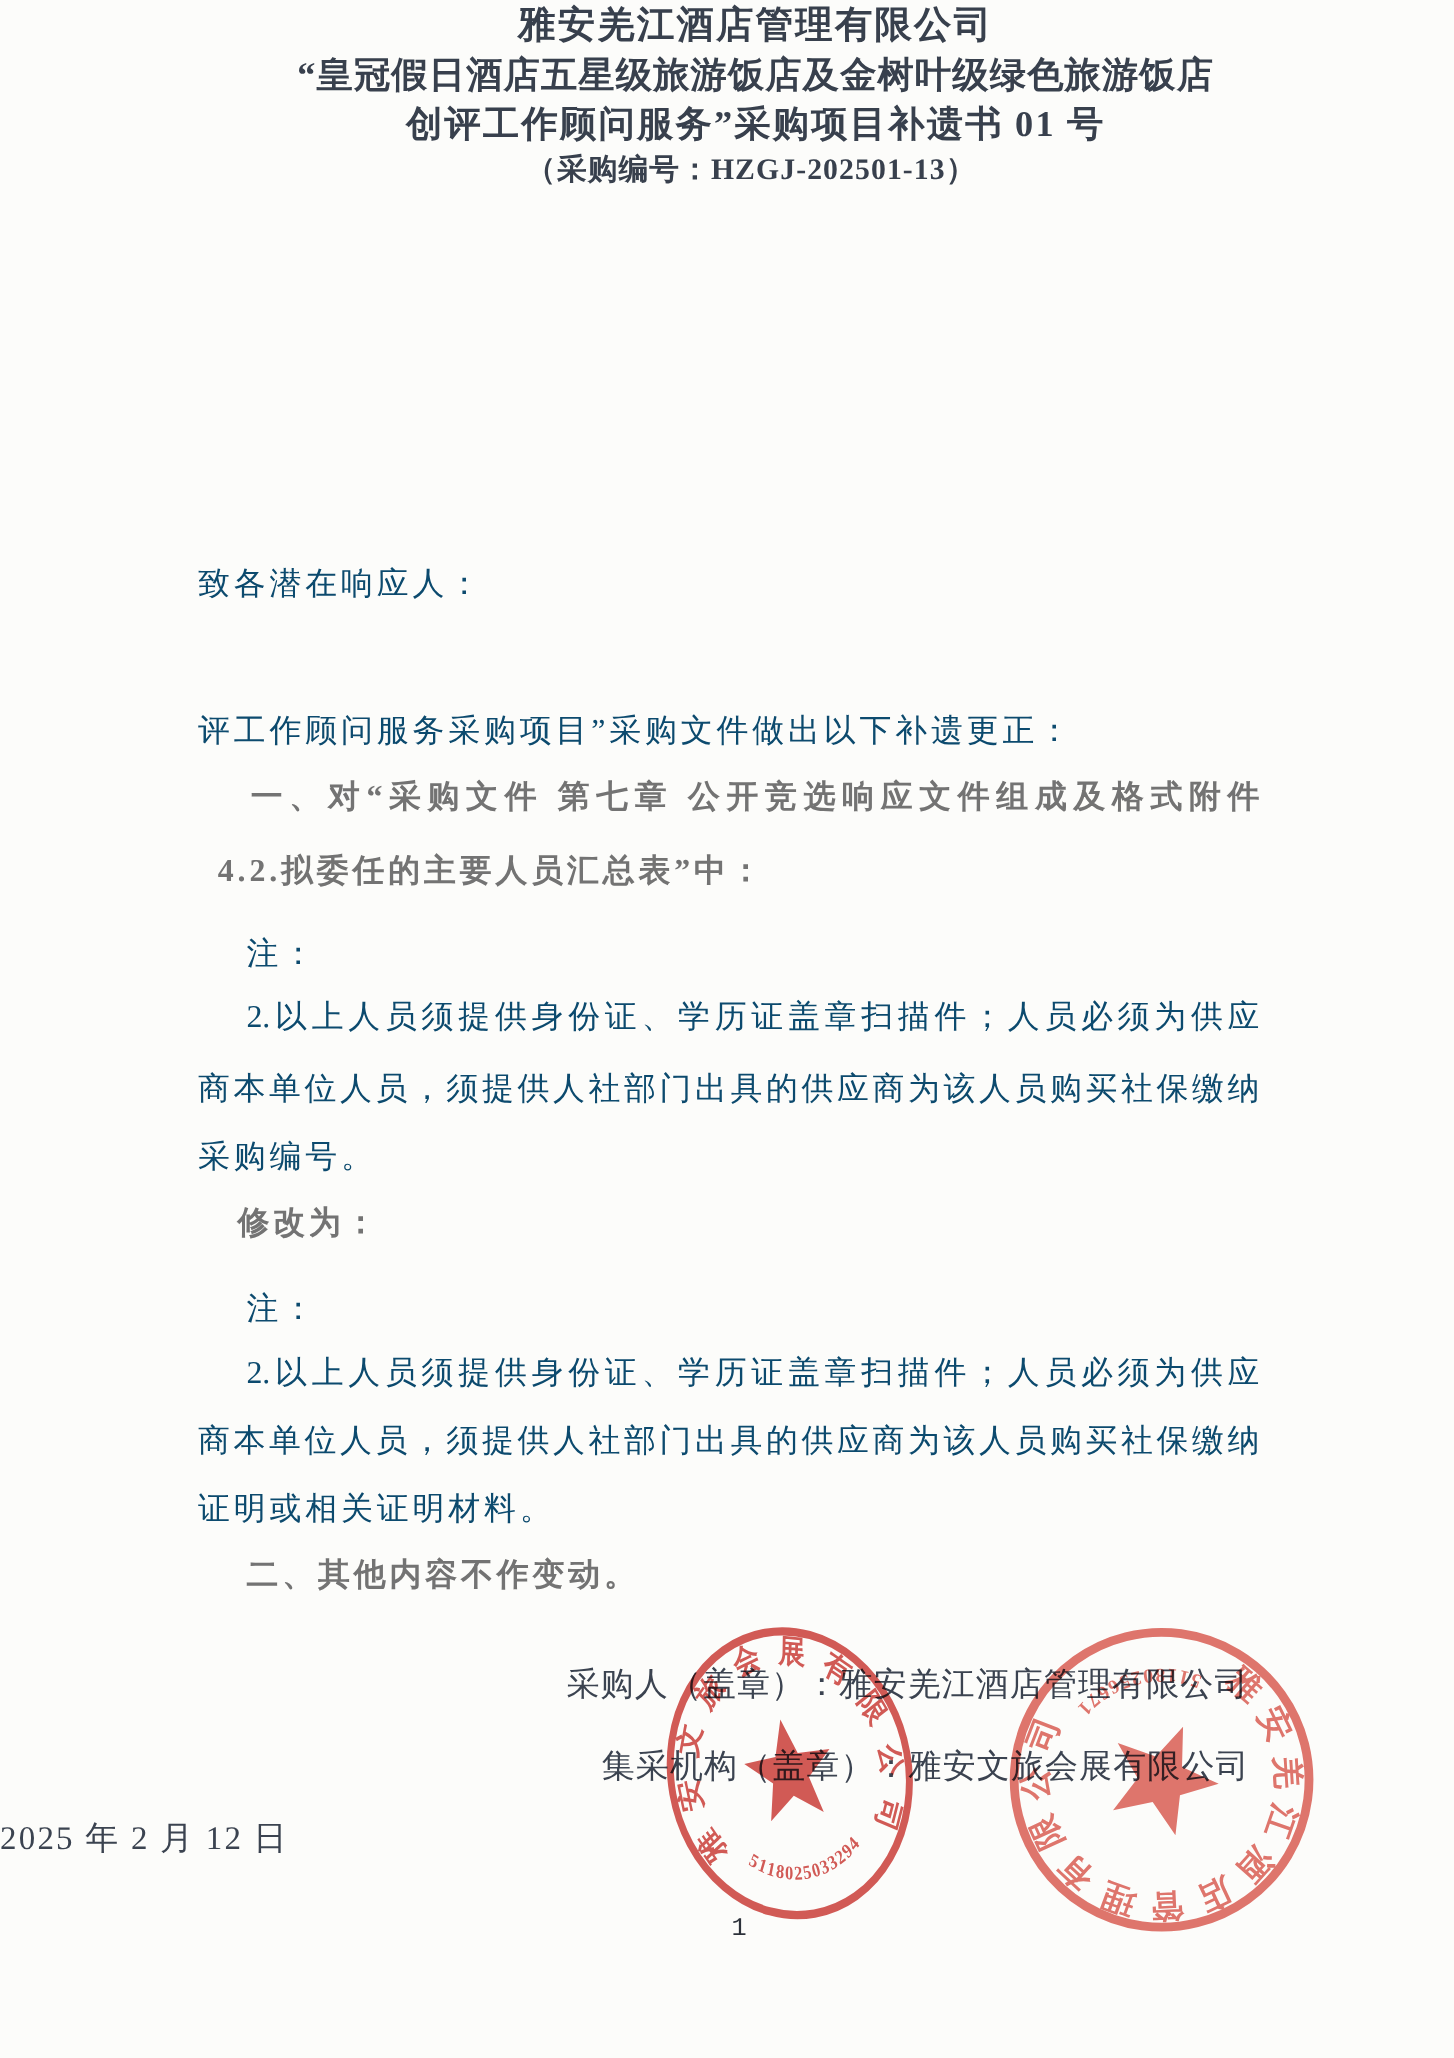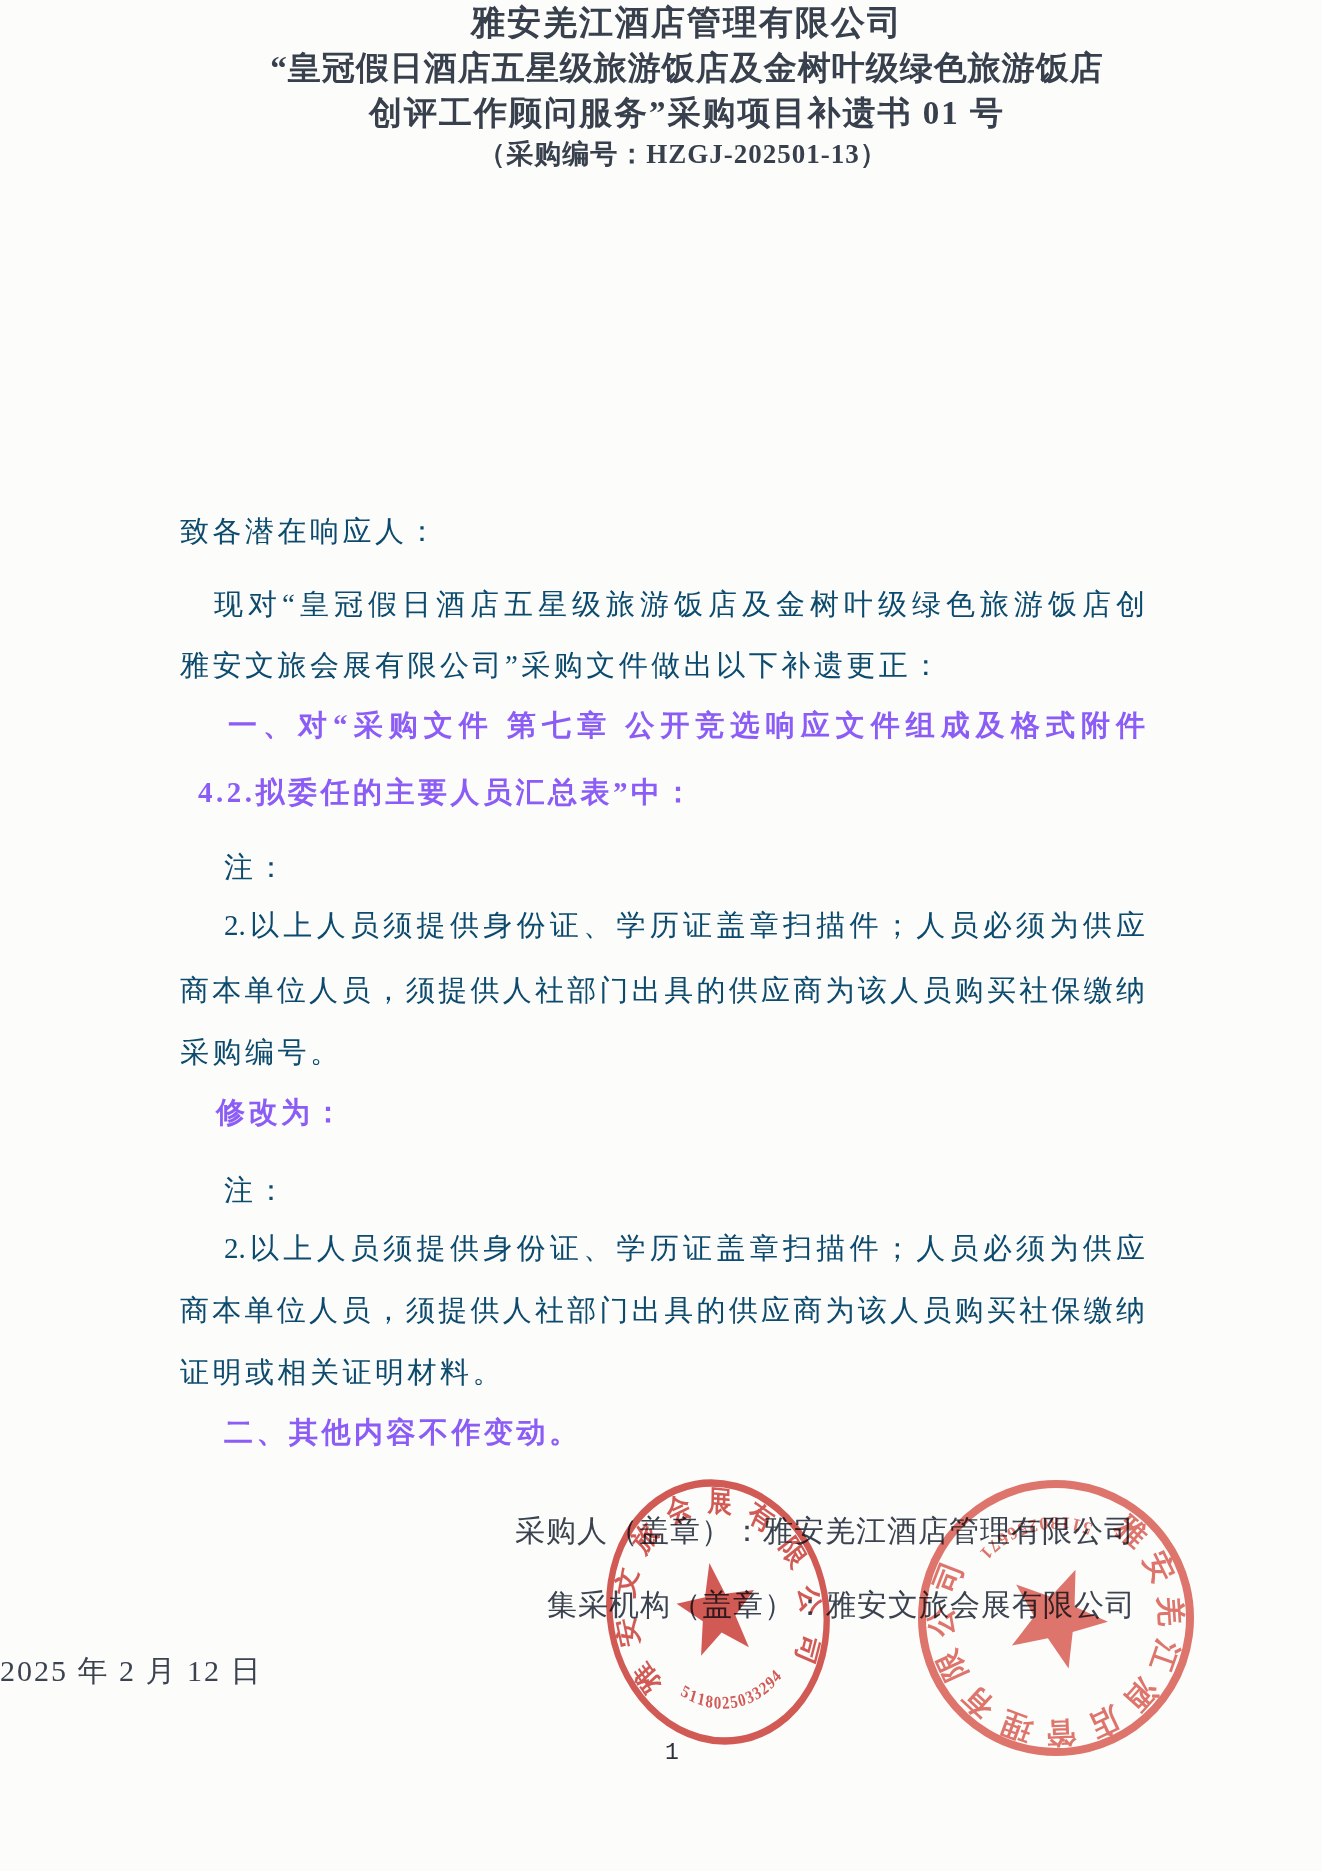--- a/index.html
+++ b/index.html
@@ -9,39 +9,38 @@
     font-family:"Liberation Serif","DejaVu Serif",serif;
     color:#3b4350;
     padding-left:12px;
   }
   .center{left:0;width:1322px;text-align:center;white-space:pre;}
   .title1{top:172px;font-size:34px;font-weight:bold;letter-spacing:2px;transform:translateX(14px);color:#38404d;}
   .title2{top:240px;font-size:33px;font-weight:bold;letter-spacing:1px;transform:translateX(14px);color:#38404d;}
   .title3{top:312px;font-size:33px;font-weight:bold;letter-spacing:2px;transform:translateX(14px);color:#38404d;}
   .pcode{top:390px;font-size:27px;font-weight:bold;letter-spacing:1px;transform:translateX(10px);color:#38404d;}
   .line{position:absolute;font-size:29px;letter-spacing:3.5px;line-height:40px;color:#0c4a6e;}
-  .bold{font-weight:bold;color:#8b5cf6;}
+  .bold{font-weight:bold;color:#737373;}
   .just{text-align:justify;text-align-last:justify;text-justify:inter-character;letter-spacing:0;}
   .sig{position:absolute;font-size:30px;letter-spacing:1px;color:#3b4350;}
   #seals{position:absolute;left:0;top:0;pointer-events:none;mix-blend-mode:multiply;opacity:0.88;}
   #pageno{position:absolute;top:1740px;left:0;width:1344px;text-align:center;font-size:23px;color:#2c313a;font-family:"Liberation Mono","DejaVu Sans Mono",monospace;}
 </style>
 </head>
 <body>
 
 <div id="page">
 
   <div class="center title1">雅安羌江酒店管理有限公司</div>
   <div class="center title2">“皇冠假日酒店五星级旅游饭店及金树叶级绿色旅游饭店</div>
   <div class="center title3">创评工作顾问服务”采购项目补遗书 01 号</div>
   <div class="center pcode">（采购编号：HZGJ-202501-13）</div>
 
   <div class="line" style="top:511px;left:180px;">致各潜在响应人：</div>
-  <div class="line just" style="top:584px;left:214px;width:931px;">现对“皇冠假日酒店五星级旅游饭店及金树叶级绿色旅游饭店创</div>
-  <div class="line" style="top:645px;left:180px;">雅安文旅会展有限公司”采购文件做出以下补遗更正：</div>
+  <div class="line" style="top:645px;left:180px;">评工作顾问服务采购项目”采购文件做出以下补遗更正：</div>
   <div class="line bold just" style="top:705px;left:228px;width:917px;">一、对“采购文件 第七章 公开竞选响应文件组成及格式附件</div>
   <div class="line bold" style="top:772px;left:198px;">4.2.拟委任的主要人员汇总表”中：</div>
   <div class="line" style="top:847px;left:224px;">注：</div>
   <div class="line just" style="top:905px;left:224px;width:921px;">2.以上人员须提供身份证、学历证盖章扫描件；人员必须为供应</div>
   <div class="line just" style="top:970px;left:180px;width:965px;">商本单位人员，须提供人社部门出具的供应商为该人员购买社保缴纳</div>
   <div class="line" style="top:1032px;left:180px;">采购编号。</div>
   <div class="line bold" style="top:1092px;left:216px;">修改为：</div>
   <div class="line" style="top:1170px;left:224px;">注：</div>
   <div class="line just" style="top:1228px;left:224px;width:921px;">2.以上人员须提供身份证、学历证盖章扫描件；人员必须为供应</div>
   <div class="line just" style="top:1290px;left:180px;width:965px;">商本单位人员，须提供人社部门出具的供应商为该人员购买社保缴纳</div>

